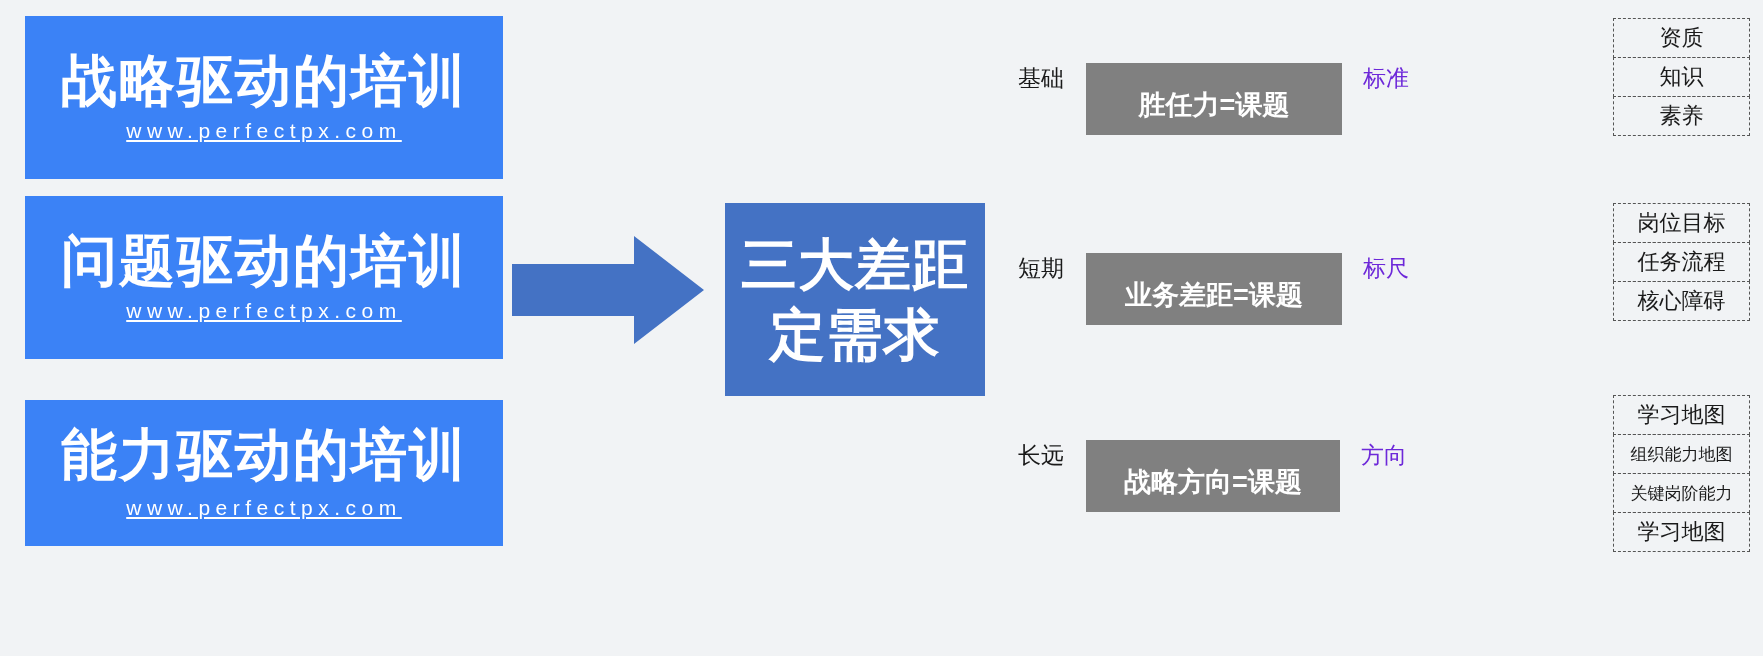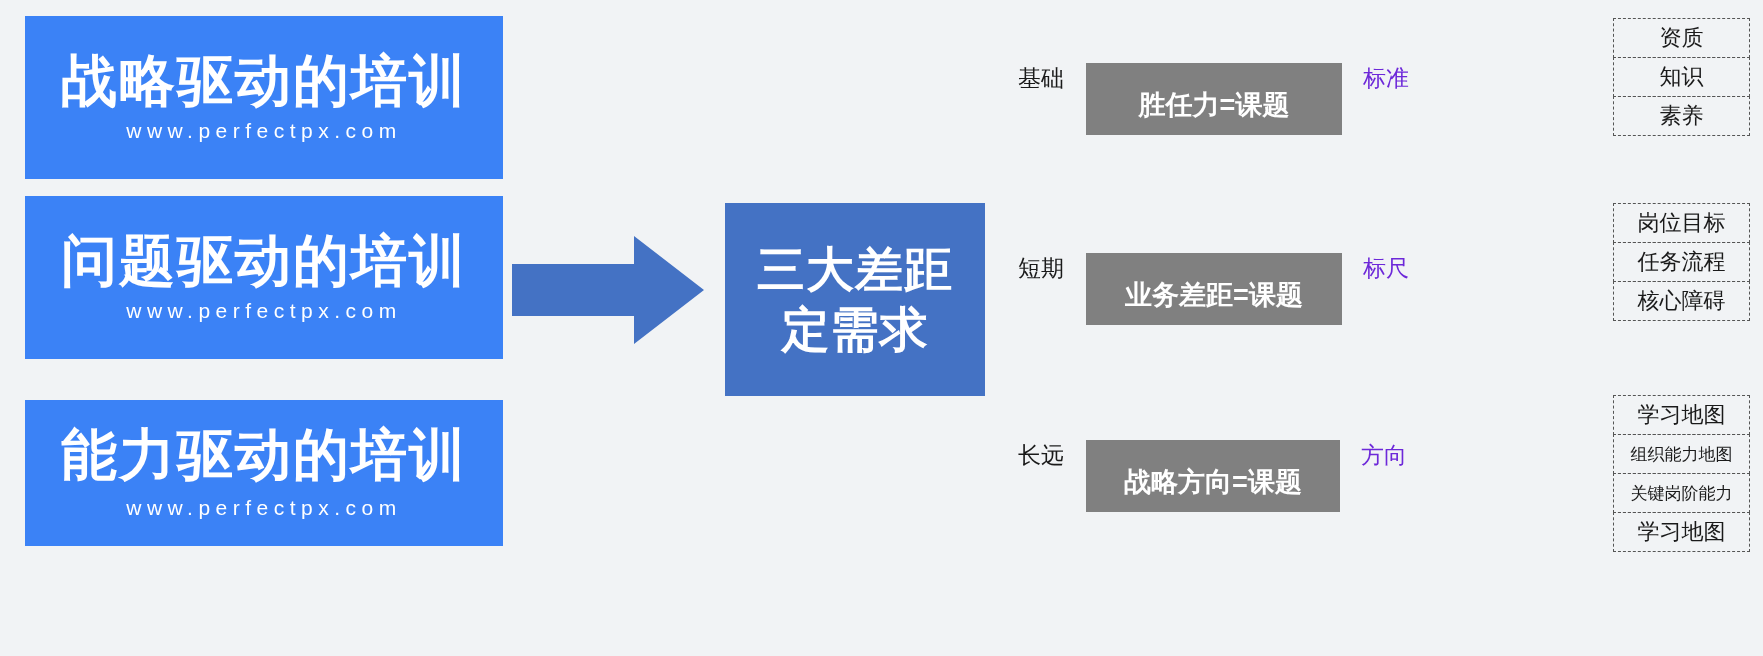--- a/index.html
+++ b/index.html
@@ -35,20 +35,21 @@
     letter-spacing:2px;
     line-height:1.05;
     white-space:nowrap;
   }
   .card-url{
     color:#ffffff;
     font-size:21px;
     letter-spacing:5.5px;
     margin-top:9px;
     white-space:nowrap;
+    text-decoration:underline;
   }
   .card-3 .card-url{margin-top:11px;}
 
   
   .arrow{
     position:absolute;
     left:512px;top:236px;
     width:192px;height:108px;
   }
 
@@ -59,21 +60,21 @@
     width:260px;height:193px;
     background:#4472c4;
     display:flex;
     flex-direction:column;
     align-items:center;
     justify-content:center;
     box-sizing:border-box;
   }
   .center-line{
     color:#ffffff;
-    font-size:48px;
+    font-size:56px;
     font-weight:bold;
     line-height:1.24;
     letter-spacing:1px;
     white-space:nowrap;
   }
 
   
   .row{position:absolute;left:1005px;height:60px;display:flex;}
   .row-1{top:63px;}
   .row-2{top:253px;}

